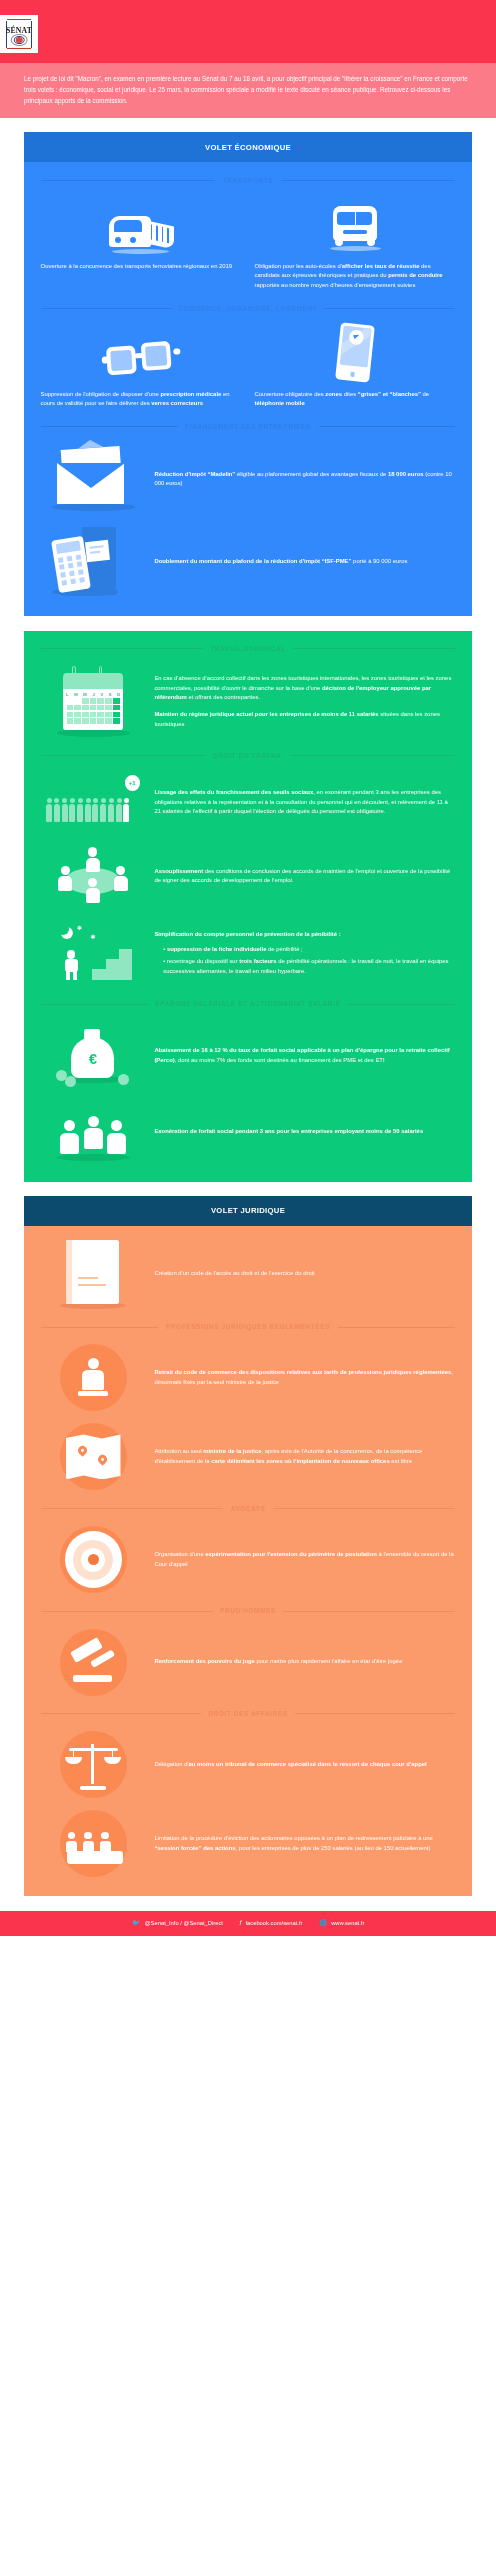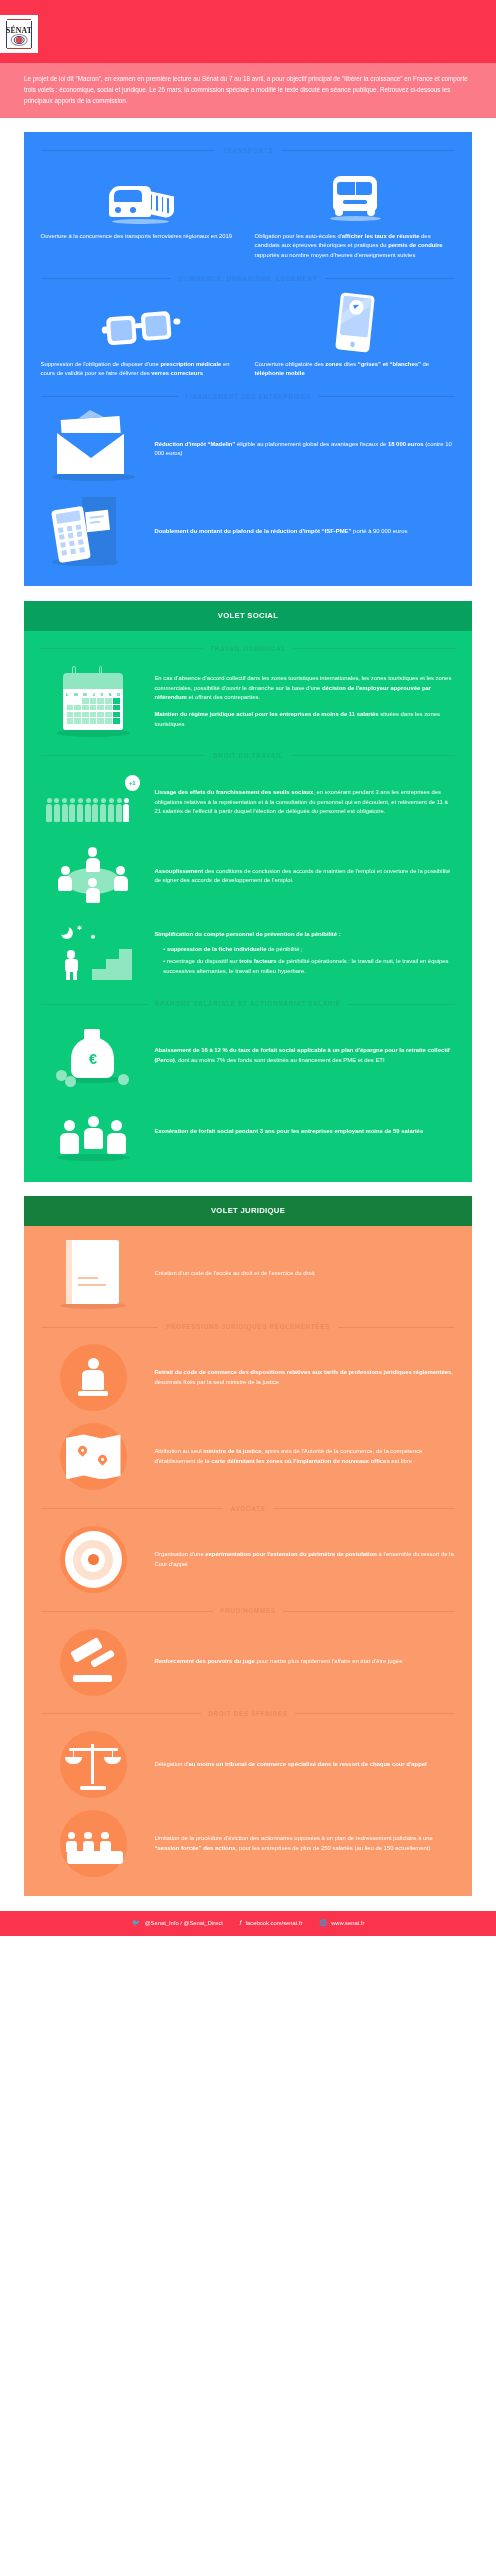--- a/index.html
+++ b/index.html
@@ -61,21 +61,21 @@
   .panel-title {
     text-align:center; font-size:7.7px; font-weight:bold; letter-spacing:0.3px;
     text-transform:uppercase; padding:10.5px 0; color:#fff;
   }
   .panel-body { padding:0 0 19px 0; }
 
   .p-eco .panel-title { background:#1f73d6; }
   .p-eco .panel-body  { background:#3289fb; }
   .p-soc .panel-title { background:#07a05d; }
   .p-soc .panel-body  { background:#0bcb7b; }
-  .p-jur .panel-title { background:#15803d; }
+  .p-jur .panel-title { background:#0c4a6e; }
   .p-jur .panel-body  { background:#fb9a6a; }
 
   
   .subhead {
     display:flex; align-items:center; gap:7.7px;
     padding:14.4px 16.6px 2.2px 16.6px;
   }
   .subhead .line { flex:1; height:0.6px; }
   .subhead .lbl {
     font-size:6.3px; letter-spacing:0.7px; font-weight:bold; text-transform:uppercase;
@@ -323,20 +323,21 @@
     </div>
   </div>
 
   <div class="intro">
     <p>Le projet de loi dit "Macron", en examen en première lecture au Sénat du 7 au 18 avril, a pour objectif principal de "libérer la croissance" en France et comporte trois volets : économique, social et juridique. Le 25 mars, la commission spéciale a modifié le texte discuté en séance publique. Retrouvez ci-dessous les principaux apports de la commission.</p>
   </div>
 
   <div id="panels">
       <div class="panel-wrap">
         <div class="panel p-eco">
+          <div class="panel-title">VOLET ÉCONOMIQUE</div>
           <div class="panel-body">
             <div class="subhead">
               <span class="line"></span>
               <span class="lbl">TRANSPORTS</span>
               <span class="line"></span>
             </div>
             <div class="cols">
               <div class="col">
                 <div class="art">
                   <div class="train ic">
@@ -456,21 +457,20 @@
               </div>
               <div class="txt">
                 <p><b>Doublement du montant du plafond de la réduction d'impôt “ISF-PME”</b> porté à 90 000 euros</p>
               </div>
             </div>
           </div>
         </div>
       </div>
       <div class="panel-wrap">
         <div class="panel p-soc">
-          <div class="panel-title">VOLET SOCIAL</div>
           <div class="panel-body">
             <div class="subhead">
               <span class="line"></span>
               <span class="lbl">TRAVAIL DOMINICAL</span>
               <span class="line"></span>
             </div>
             <div class="row">
               <div class="art">
                 <div class="cal ic">
                   <div class="shadow"></div>

